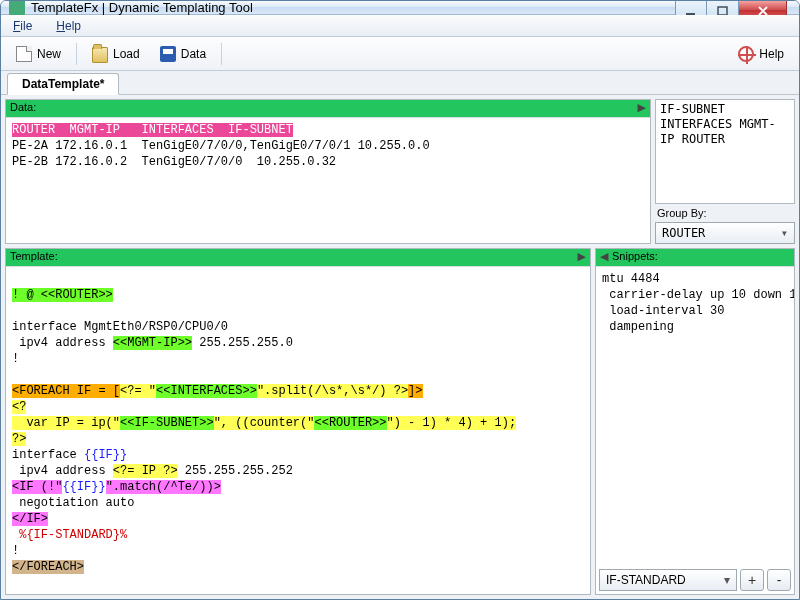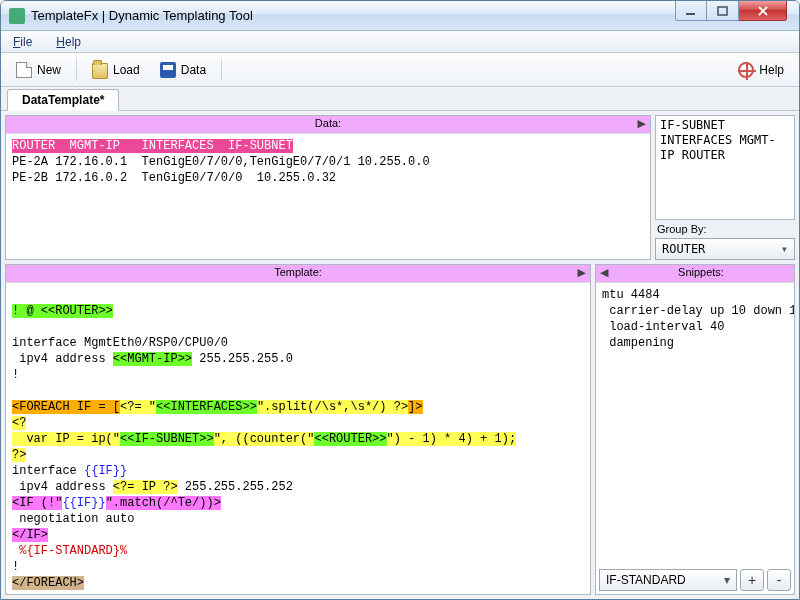--- a/index.html
+++ b/index.html
@@ -1,21 +1,21 @@
 <!DOCTYPE html>
 <html><head>
 <meta charset="utf-8">
 <style>
   * { box-sizing: border-box; }
   html, body { margin: 0; padding: 0; font-family: "Segoe UI", Tahoma, sans-serif; font-size: 12px; }
   body { width: 800px; height: 600px; overflow: hidden; background: #fff; }
 
   
   .window { width: 800px; height: 600px; border: 1px solid #5a7fa0; background: #f0f0f0; display: flex; flex-direction: column; border-radius: 6px 6px 0 0; overflow: hidden; }
-  .titlebar { height: 30px; background: linear-gradient(#f7fbff, #dce9f7 45%, #c7dcf2 46%, #d9e8f7); display: flex; align-items: center; padding: 0 12px 0 8px; border-bottom: 1px solid #a0b8d0; }
+  .titlebar { height: 14px; background: linear-gradient(#f7fbff, #dce9f7 45%, #c7dcf2 46%, #d9e8f7); display: flex; align-items: center; padding: 0 12px 0 8px; border-bottom: 1px solid #a0b8d0; }
   .titlebar-icon { width: 16px; height: 16px; background: #4a7; border-radius: 2px; margin-right: 6px; }
   .titlebar-text { flex: 1; color: #000; font-size: 13px; }
   .win-btns { display: flex; height: 100%; }
   .win-btn { width: 32px; height: 20px; margin-top: 0; border: 1px solid #7a9ab8; border-top: none; background: linear-gradient(#eaf3fb, #cfe1f3); display: flex; align-items: center; justify-content: center; color: #405060; font-size: 11px; cursor: pointer; }
   .win-btn.min { border-radius: 0 0 0 3px; }
   .win-btn.max { border-left: none; }
   .win-btn.close { border-left: none; border-radius: 0 0 3px 0; width: 48px; background: linear-gradient(#f5a0a0, #d05050 45%, #c03030 46%, #e06060); color: #fff; border-color: #a03030; }
   .win-btn svg { width: 12px; height: 10px; }
 
   
@@ -43,21 +43,21 @@
   .ic-help::after{left:-2px;top:6px;width:18px;height:2px;}
 
   
   .tabstrip { height: 24px; background: #eef2f7; display: flex; align-items: flex-end; padding-left: 6px; border-bottom: 1px solid #c0c6cc; }
   .tab { height: 22px; padding: 3px 14px 0; background: #fff; border: 1px solid #b0b8c0; border-bottom: 1px solid #fff; border-radius: 3px 3px 0 0; margin-bottom: -1px; font-weight: bold; cursor: pointer; }
 
   
   .workarea { flex: 1; background: #eef2f7; padding: 4px; display: flex; flex-direction: column; gap: 4px; overflow: hidden; }
   .row { display: flex; gap: 4px; }
   .panel { background: #fff; border: 1px solid #b0b8c0; display: flex; flex-direction: column; }
-  .panel-label { height: 18px; padding: 1px 4px; font-size: 11px; background: #f0abfc; border-bottom: 1px solid #d8dde2; position: relative; text-align: center; }
+  .panel-label { height: 18px; padding: 1px 4px; font-size: 11px; background: #22c55e; border-bottom: 1px solid #d8dde2; position: relative; }
   .panel-body { flex: 1; overflow: auto; padding: 4px 6px; font-family: Consolas, "Courier New", monospace; font-size: 12px; line-height: 16px; white-space: pre; }
   .collapse-arrow { position: absolute; top: 1px; font-size: 11px; color: #444; cursor: pointer; user-select: none; padding: 0 2px; }
   .collapse-arrow.left { right: 2px; }
   .collapse-arrow.right-side { left: 2px; }
   .panel-label.has-left-arrow { padding-left: 16px; }
 
   .row-top { height: 145px; }
   .row-bot { flex: 1; min-height: 0; }
 
   .col-main { flex: 1; min-width: 0; }
@@ -196,21 +196,21 @@
 <span class="hl-brown">&lt;/FOREACH&gt;</span></div>
       </div>
 
       <div class="panel" style="width:200px;">
         <div class="panel-label has-left-arrow">
           <span class="collapse-arrow right-side">◀</span>
           <span>Snippets:</span>
         </div>
         <div class="panel-body snippets-body"><span>mtu 4484</span>
 <span> carrier-delay up 10 down 10</span>
-<span> load-interval 40</span>
+<span> load-interval 30</span>
 <span> dampening</span></div>
         <div class="snippet-controls">
           <div class="selectbox">
             <span>IF-STANDARD</span>
           </div>
           <div class="sqbtn">+</div>
           <div class="sqbtn">-</div>
         </div>
       </div>
     </div>

